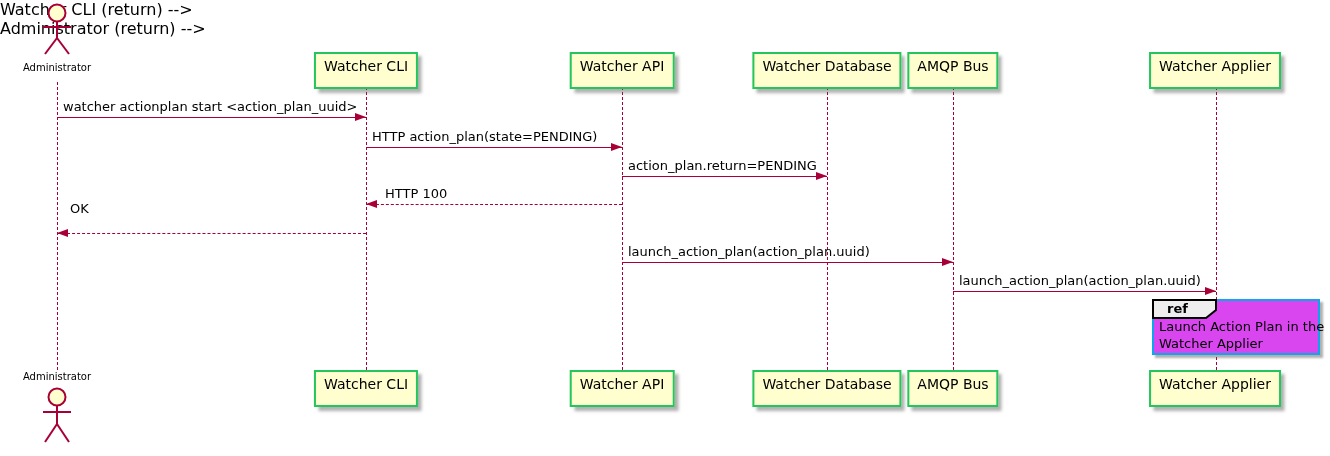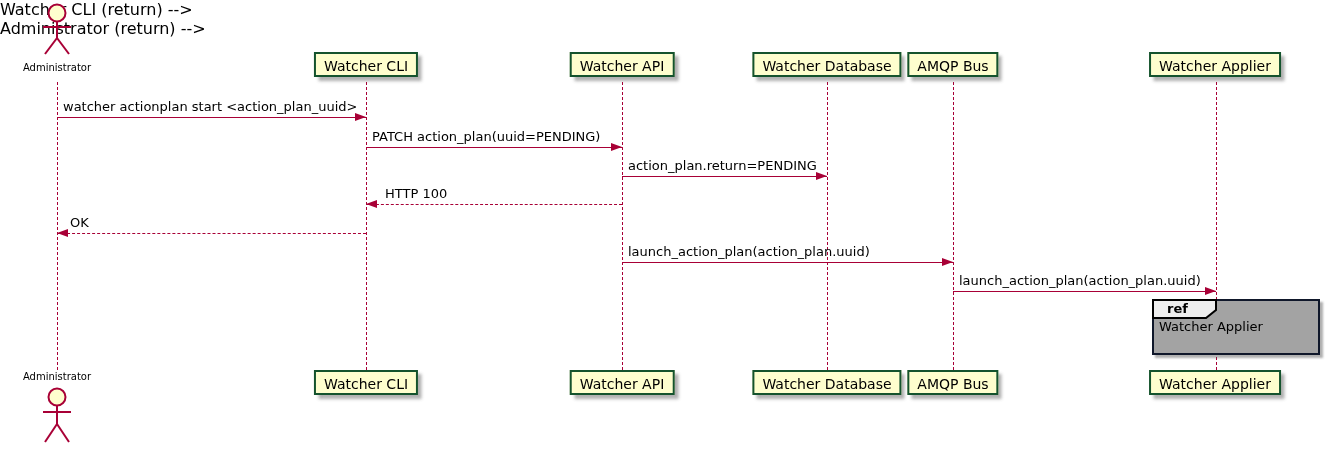--- a/index.html
+++ b/index.html
@@ -16,23 +16,23 @@
     position: absolute;
     top: 82px;
     height: 288px;
     width: 0;
     border-left: 1px dashed #A80036;
   }
   .pbox {
     position: absolute;
     transform: translateX(-50%);
     background: #FEFECE;
-    border: 2px solid #14532d;
+    border: 2px solid #22c55e;
     box-shadow: 4px 4px 3px rgba(80, 80, 80, 0.45);
-    padding: 4px 8px 0 8px;
+    padding: 4px 8px 12px 8px;
     font-size: 14px;
     line-height: 17px;
     white-space: nowrap;
   }
   .actor-fig { position: absolute; }
   .actor-label {
     position: absolute;
     transform: translateX(-50%);
     font-size: 10px;
     white-space: nowrap;
@@ -51,22 +51,22 @@
     border-bottom: 4px solid transparent;
     border-left: 11px solid #A80036;
   }
   .arrowhead.left {
     border-top: 4px solid transparent;
     border-bottom: 4px solid transparent;
     border-right: 11px solid #A80036;
   }
   .ref-frame {
     position: absolute;
-    background: #a3a3a3;
-    border: 2px solid #0f172a;
+    background: #d946ef;
+    border: 2px solid #0ea5e9;
     box-shadow: 3px 3px 2px rgba(80, 80, 80, 0.45);
   }
   .ref-tab { position: absolute; left: -2px; top: -2px; }
   .ref-keyword {
     position: absolute;
     left: 13px;
     top: 0px;
     font-size: 13px;
     font-weight: bold;
   }
@@ -111,42 +111,42 @@
 
   
   <div>
     <div class="msg-label" style="left:63px;top:99px">watcher actionplan start &lt;action_plan_uuid&gt;</div>
     <div class="msg-line solid" style="left:57px;top:117px;width:309px"></div>
     <div class="arrowhead right" style="left:355px;top:113px"></div>
   </div>
 
   
   <div>
-    <div class="msg-label" style="left:372px;top:129px">PATCH action_plan(uuid=PENDING)</div>
+    <div class="msg-label" style="left:372px;top:129px">HTTP action_plan(state=PENDING)</div>
     <div class="msg-line solid" style="left:366px;top:147px;width:256px"></div>
     <div class="arrowhead right" style="left:611px;top:143px"></div>
   </div>
 
   
   <div>
     <div class="msg-label" style="left:628px;top:158px">action_plan.return=PENDING</div>
     <div class="msg-line solid" style="left:622px;top:176px;width:205px"></div>
     <div class="arrowhead right" style="left:816px;top:172px"></div>
   </div>
 
    Watcher CLI (return) --&gt;
   <div>
     <div class="msg-label" style="left:385px;top:186px">HTTP 100</div>
     <div class="msg-line dashed" style="left:366px;top:204px;width:256px"></div>
     <div class="arrowhead left" style="left:366px;top:200px"></div>
   </div>
 
    Administrator (return) --&gt;
   <div>
-    <div class="msg-label" style="left:70px;top:215px">OK</div>
+    <div class="msg-label" style="left:70px;top:201px">OK</div>
     <div class="msg-line dashed" style="left:57px;top:233px;width:309px"></div>
     <div class="arrowhead left" style="left:57px;top:229px"></div>
   </div>
 
   
   <div>
     <div class="msg-label" style="left:628px;top:244px">launch_action_plan(action_plan.uuid)</div>
     <div class="msg-line solid" style="left:622px;top:262px;width:331px"></div>
     <div class="arrowhead right" style="left:942px;top:258px"></div>
   </div>
@@ -158,20 +158,21 @@
     <div class="arrowhead right" style="left:1205px;top:287px"></div>
   </div>
 
   
   <div class="ref-frame" style="left:1152px;top:299px;width:164px;height:52px">
     <svg class="ref-tab" width="70" height="21" viewBox="0 0 70 21">
       <path d="M1,1 H64 V11 L54,19 H1 Z" fill="#EEEEEE" stroke="#000000" stroke-width="2"></path>
     </svg>
     <span class="ref-keyword">ref</span>
     <div class="ref-body">
+      <div>Launch Action Plan in the</div>
       <div>Watcher Applier</div>
     </div>
   </div>
 
   
   <div class="pbox" style="left:366px;top:370px">Watcher CLI</div>
   <div class="pbox" style="left:622px;top:370px">Watcher API</div>
   <div class="pbox" style="left:827px;top:370px">Watcher Database</div>
   <div class="pbox" style="left:953px;top:370px">AMQP Bus</div>
   <div class="pbox" style="left:1215px;top:370px">Watcher Applier</div>

